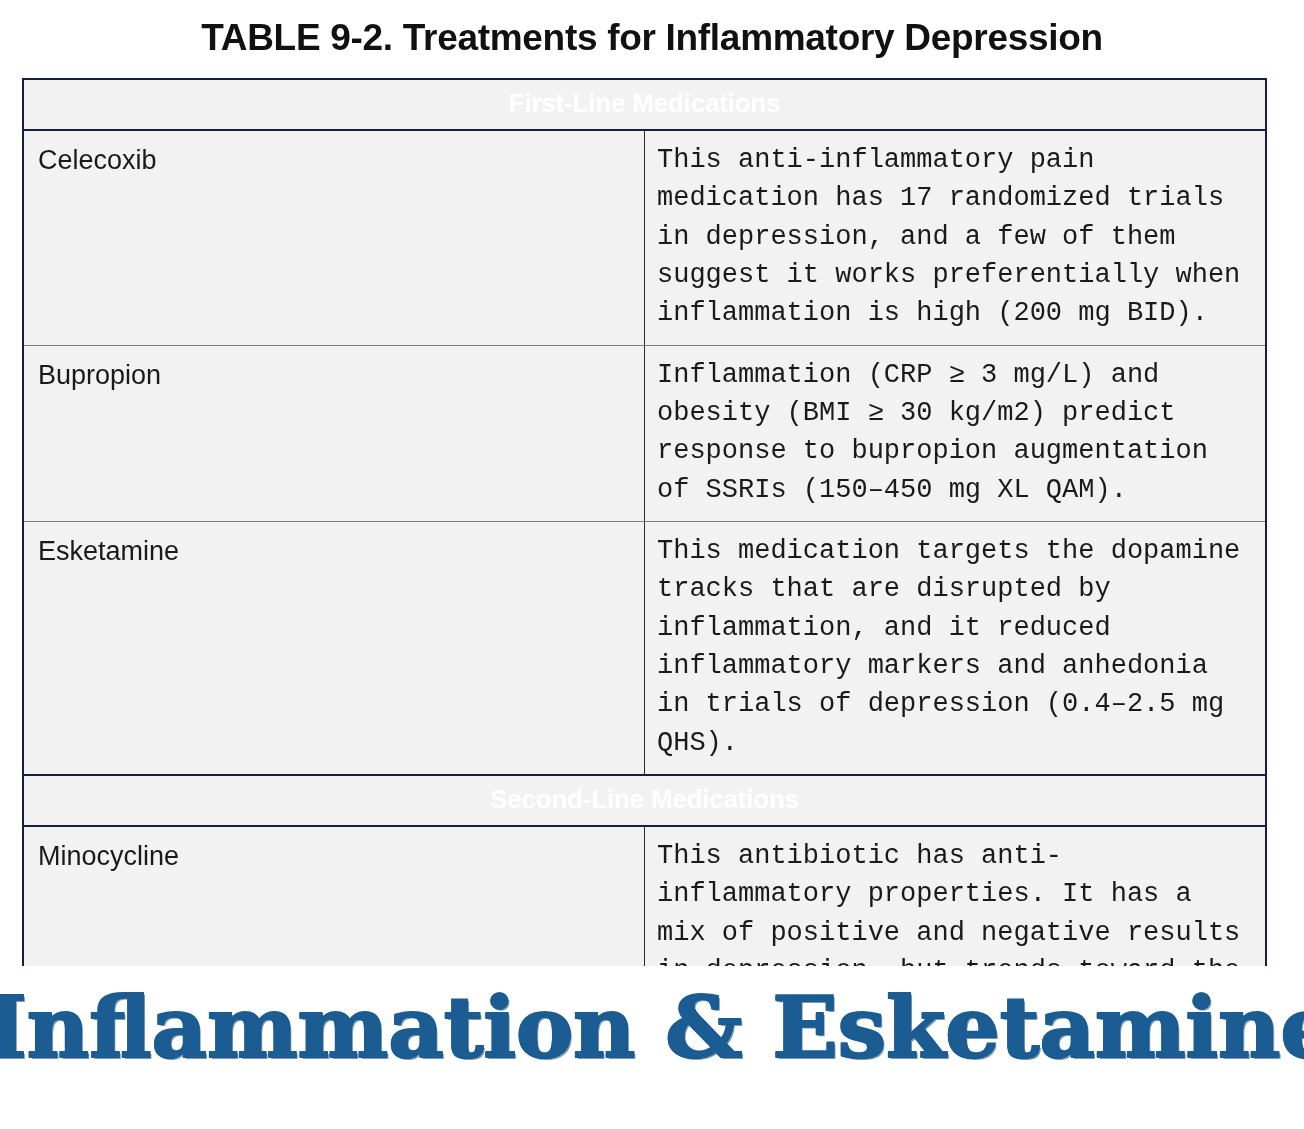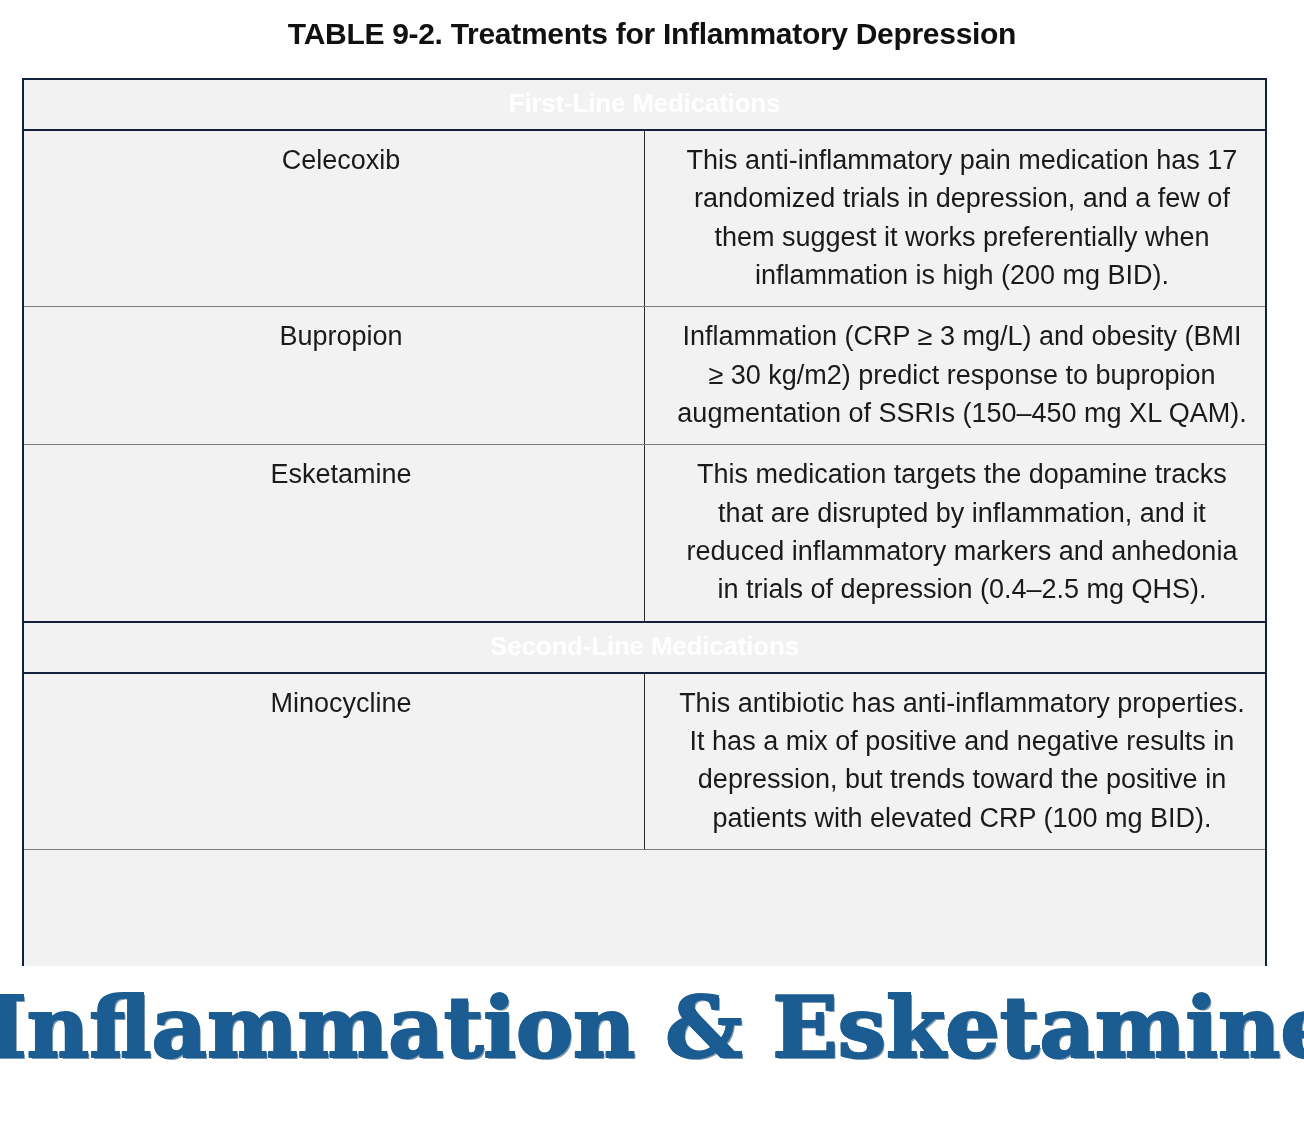--- a/index.html
+++ b/index.html
@@ -16,21 +16,21 @@
     color: #000000;
     position: relative;
   }
 
   
   .doc-title {
     width: 1304px;
     text-align: center;
     font-family: "Liberation Sans", sans-serif;
     font-weight: bold;
-    font-size: 30px;
+    font-size: 37px;
     letter-spacing: -0.3px;
     color: #111111;
     padding-top: 17px;
     box-sizing: border-box;
     white-space: nowrap;
   }
 
   
   .table-wrap {
     position: absolute;
@@ -69,30 +69,30 @@
   }
   .section-head.first td { border-top: 2px solid #14213d; }
 
   
   .body-row td {
     border-bottom: 1px solid #7d7d7d;
     font-family: "Liberation Sans", sans-serif;
     font-size: 27px;
     line-height: 1.42;
     color: #1a1a1a;
-    text-align: center;
   }
   .body-row td.name {
     width: 281px;
     padding: 10px 0 12px 14px;
     border-right: 1px solid #2a2a2a;
     white-space: nowrap;
   }
   .body-row td.desc {
-    padding: 10px 14px 12px 28px;
+    padding: 10px 14px 12px 12px;
+    font-family: Liberation Mono, monospace;
   }
 
   
   .banner {
     position: absolute;
     left: 0;
     top: 986px;
     width: 1304px;
     text-align: center;
   }

